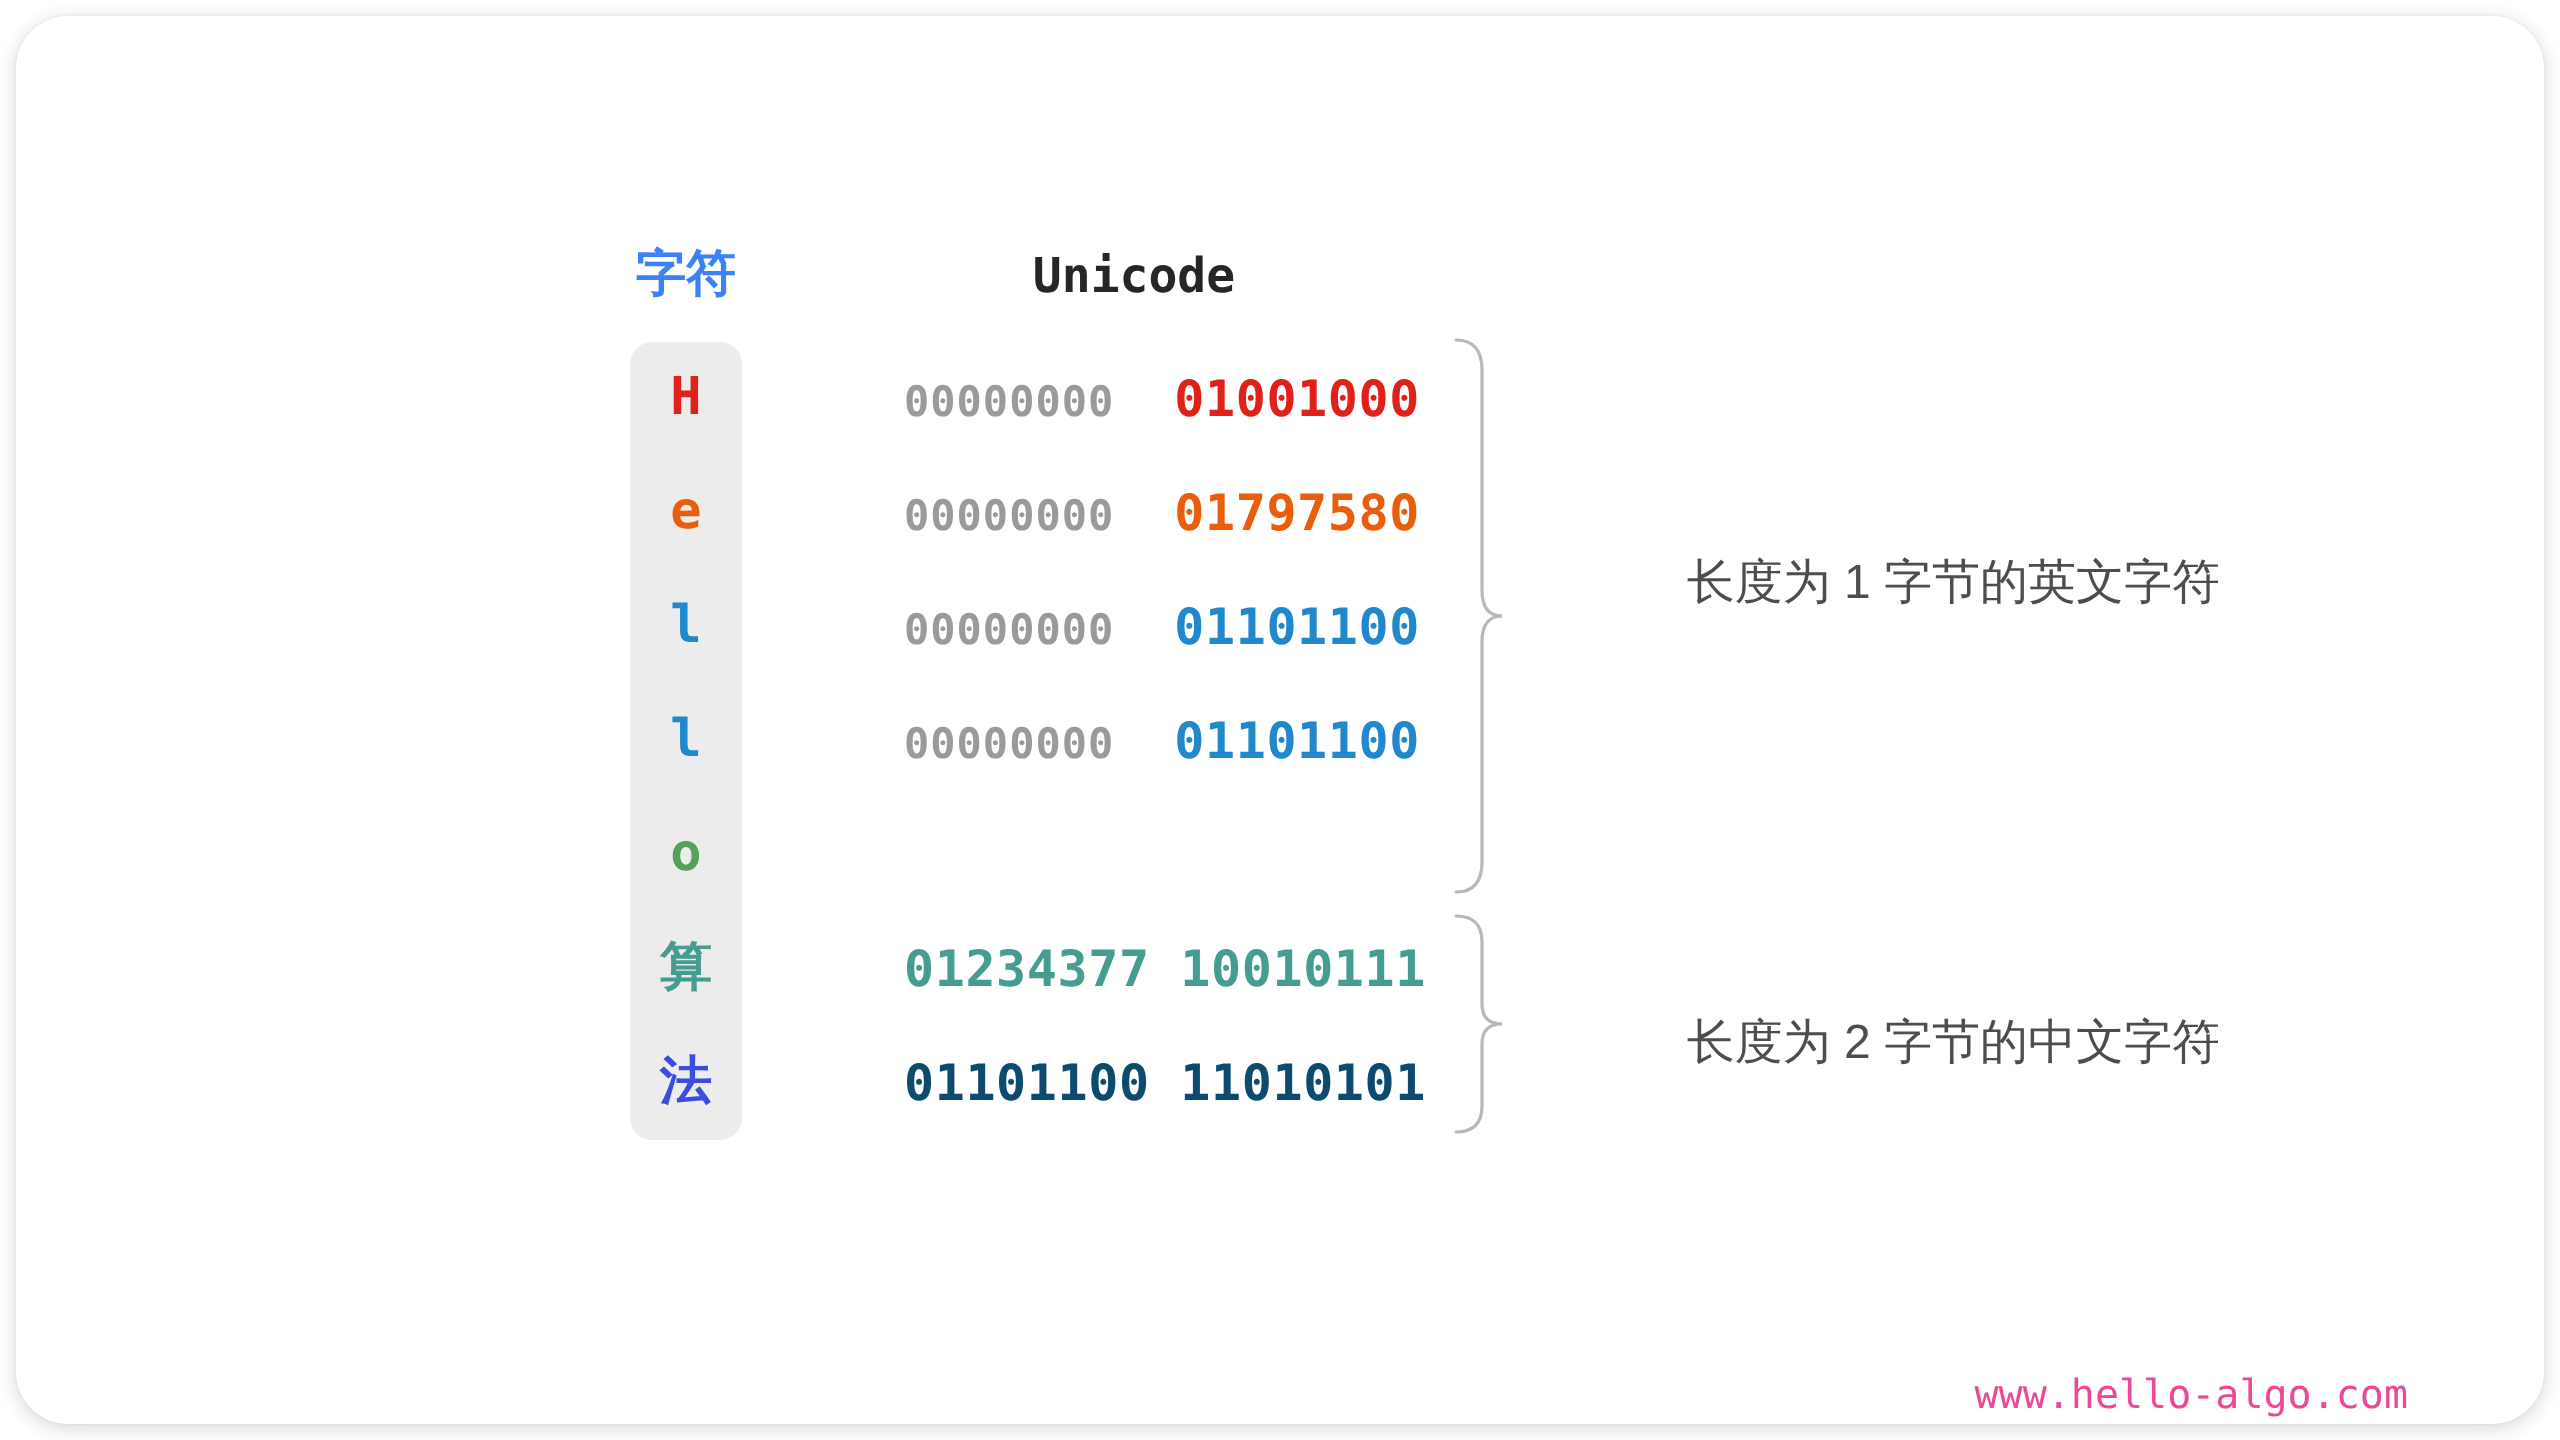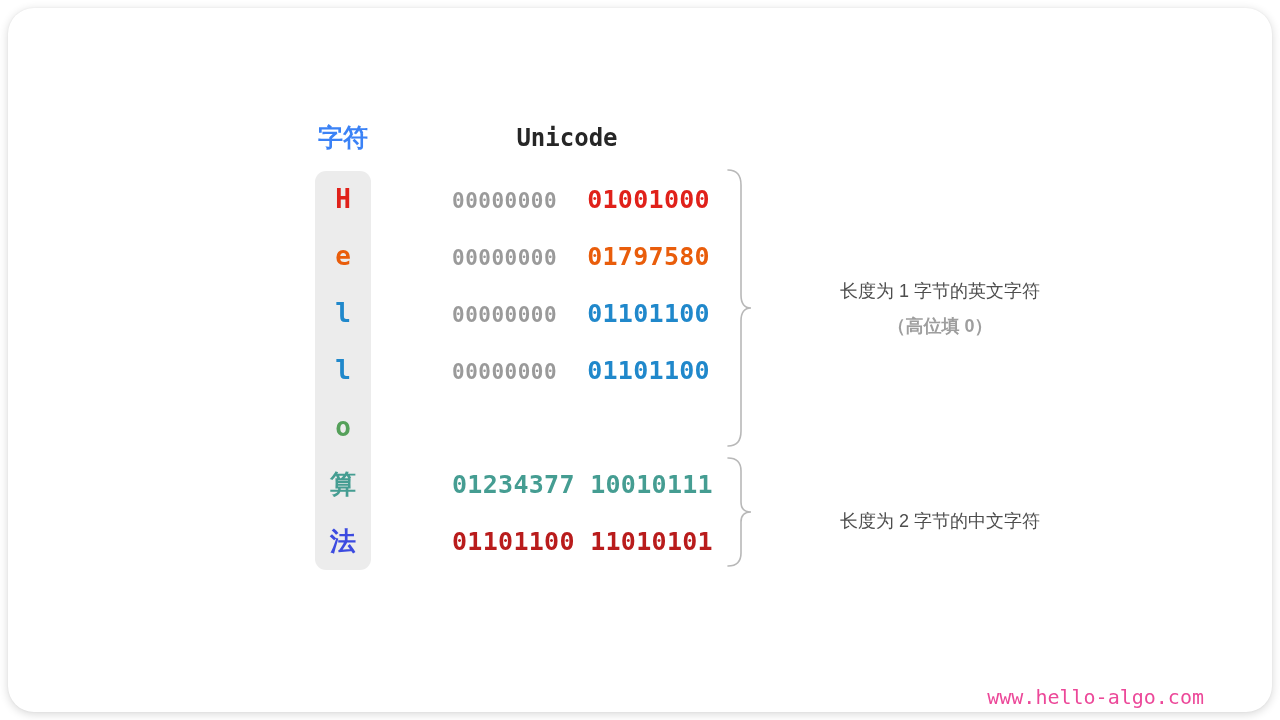--- a/index.html
+++ b/index.html
@@ -32,22 +32,22 @@
             font-weight:bold; }
   .binary .high { font-size:21px; color:#9a9a9a; margin-right:30px; letter-spacing:0.5px; }
   .binary .high:empty { display:none; }
   .binary .low  { font-size:25px; letter-spacing:0.3px; }
 
   
   .brace { position:absolute; }
   .brace path { fill:none; stroke:#b8b8b8; stroke-width:1.6; stroke-linecap:round; }
 
   
-  .anno { position:absolute; left:762px; width:340px; text-align:center;
-          color:#4d4d4d; font-size:18px; line-height:35px; }
+  .anno { position:absolute; left:762px; width:340px; text-align:right;
+          color:#4d4d4d; font-size:24px; line-height:35px; }
   .anno .sub { color:#9e9e9e; font-weight:bold; }
 
   .watermark { position:absolute; top:677px; right:68px; font-family:"DejaVu Sans Mono", monospace;
                font-size:20px; color:#ec4899; }
 </style>
 </head>
 <body>
 
 <div class="card">
 
@@ -80,34 +80,33 @@
     <div class="char-cell" style="color: rgb(85, 160, 90);">o</div>
   </div>
 
   <div class="row" style="top:448px">
     <div class="char-cell" style="color: rgb(69, 157, 146);">算</div>
     <div class="binary"><span class="low" style="color: rgb(69, 157, 146);">01234377 10010111</span></div>
   </div>
 
   <div class="row" style="top:505px">
     <div class="char-cell" style="color: rgb(60, 75, 224);">法</div>
-    <div class="binary"><span class="low" style="color: #b91c1c;">01101100 11010101</span></div>
+    <div class="binary"><span class="low" style="color: #0c4a6e;">01101100 11010101</span></div>
   </div>
 
   <svg class="brace" style="left:716px; top:161px" width="30" height="278" viewBox="0 0 30 278">
     <path d="M 4 1 Q 17 1 17 16 L 17 126 Q 17 139 27 139 Q 17 139 17 152 L 17 262 Q 17 277 4 277"></path>
   </svg>
 
   <svg class="brace" style="left:716px; top:449px" width="30" height="110" viewBox="0 0 30 110">
     <path d="M 4 1 Q 17 1 17 14 L 17 45 Q 17 55 27 55 Q 17 55 17 65 L 17 96 Q 17 109 4 109"></path>
   </svg>
 
   <div class="anno" style="top:266px">
     <div>长度为 1 字节的英文字符</div>
-    <div class="sub">（高位填 0）</div>
   </div>
 
   <div class="anno" style="top:496px">
     <div>长度为 2 字节的中文字符</div>
   </div>
 
   <div class="watermark">www.hello-algo.com</div>
 
 </div>
 

